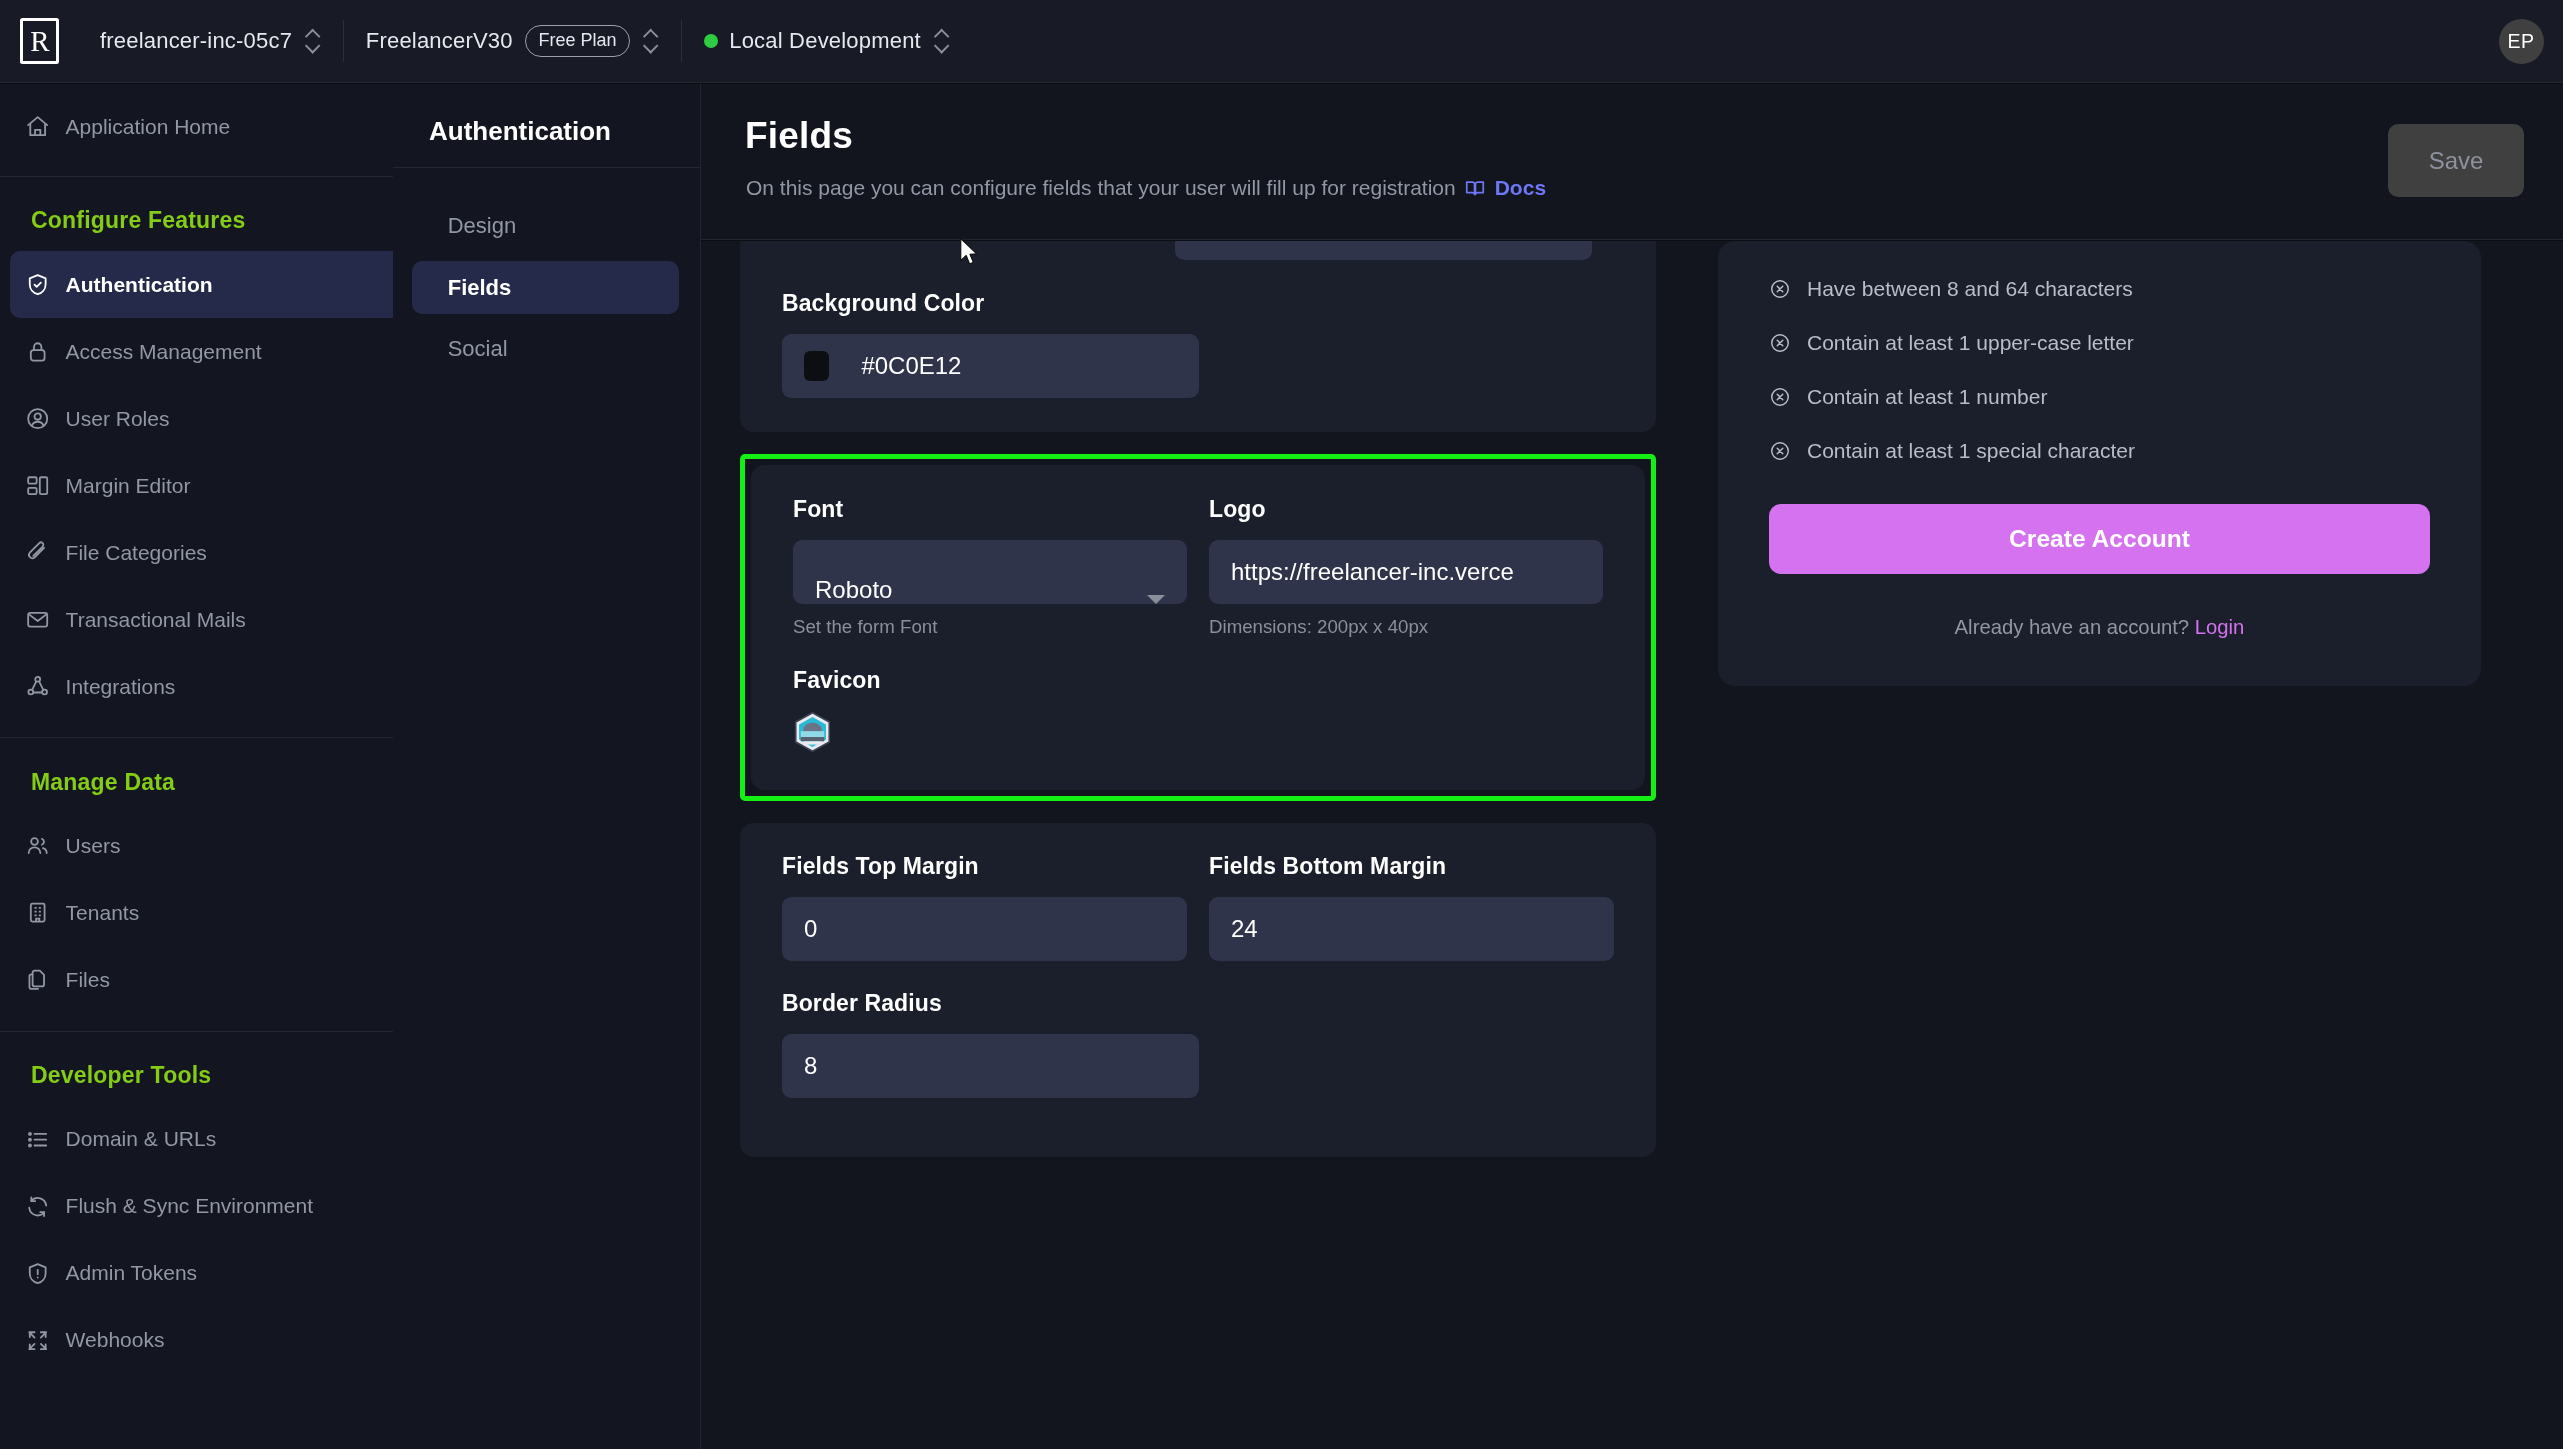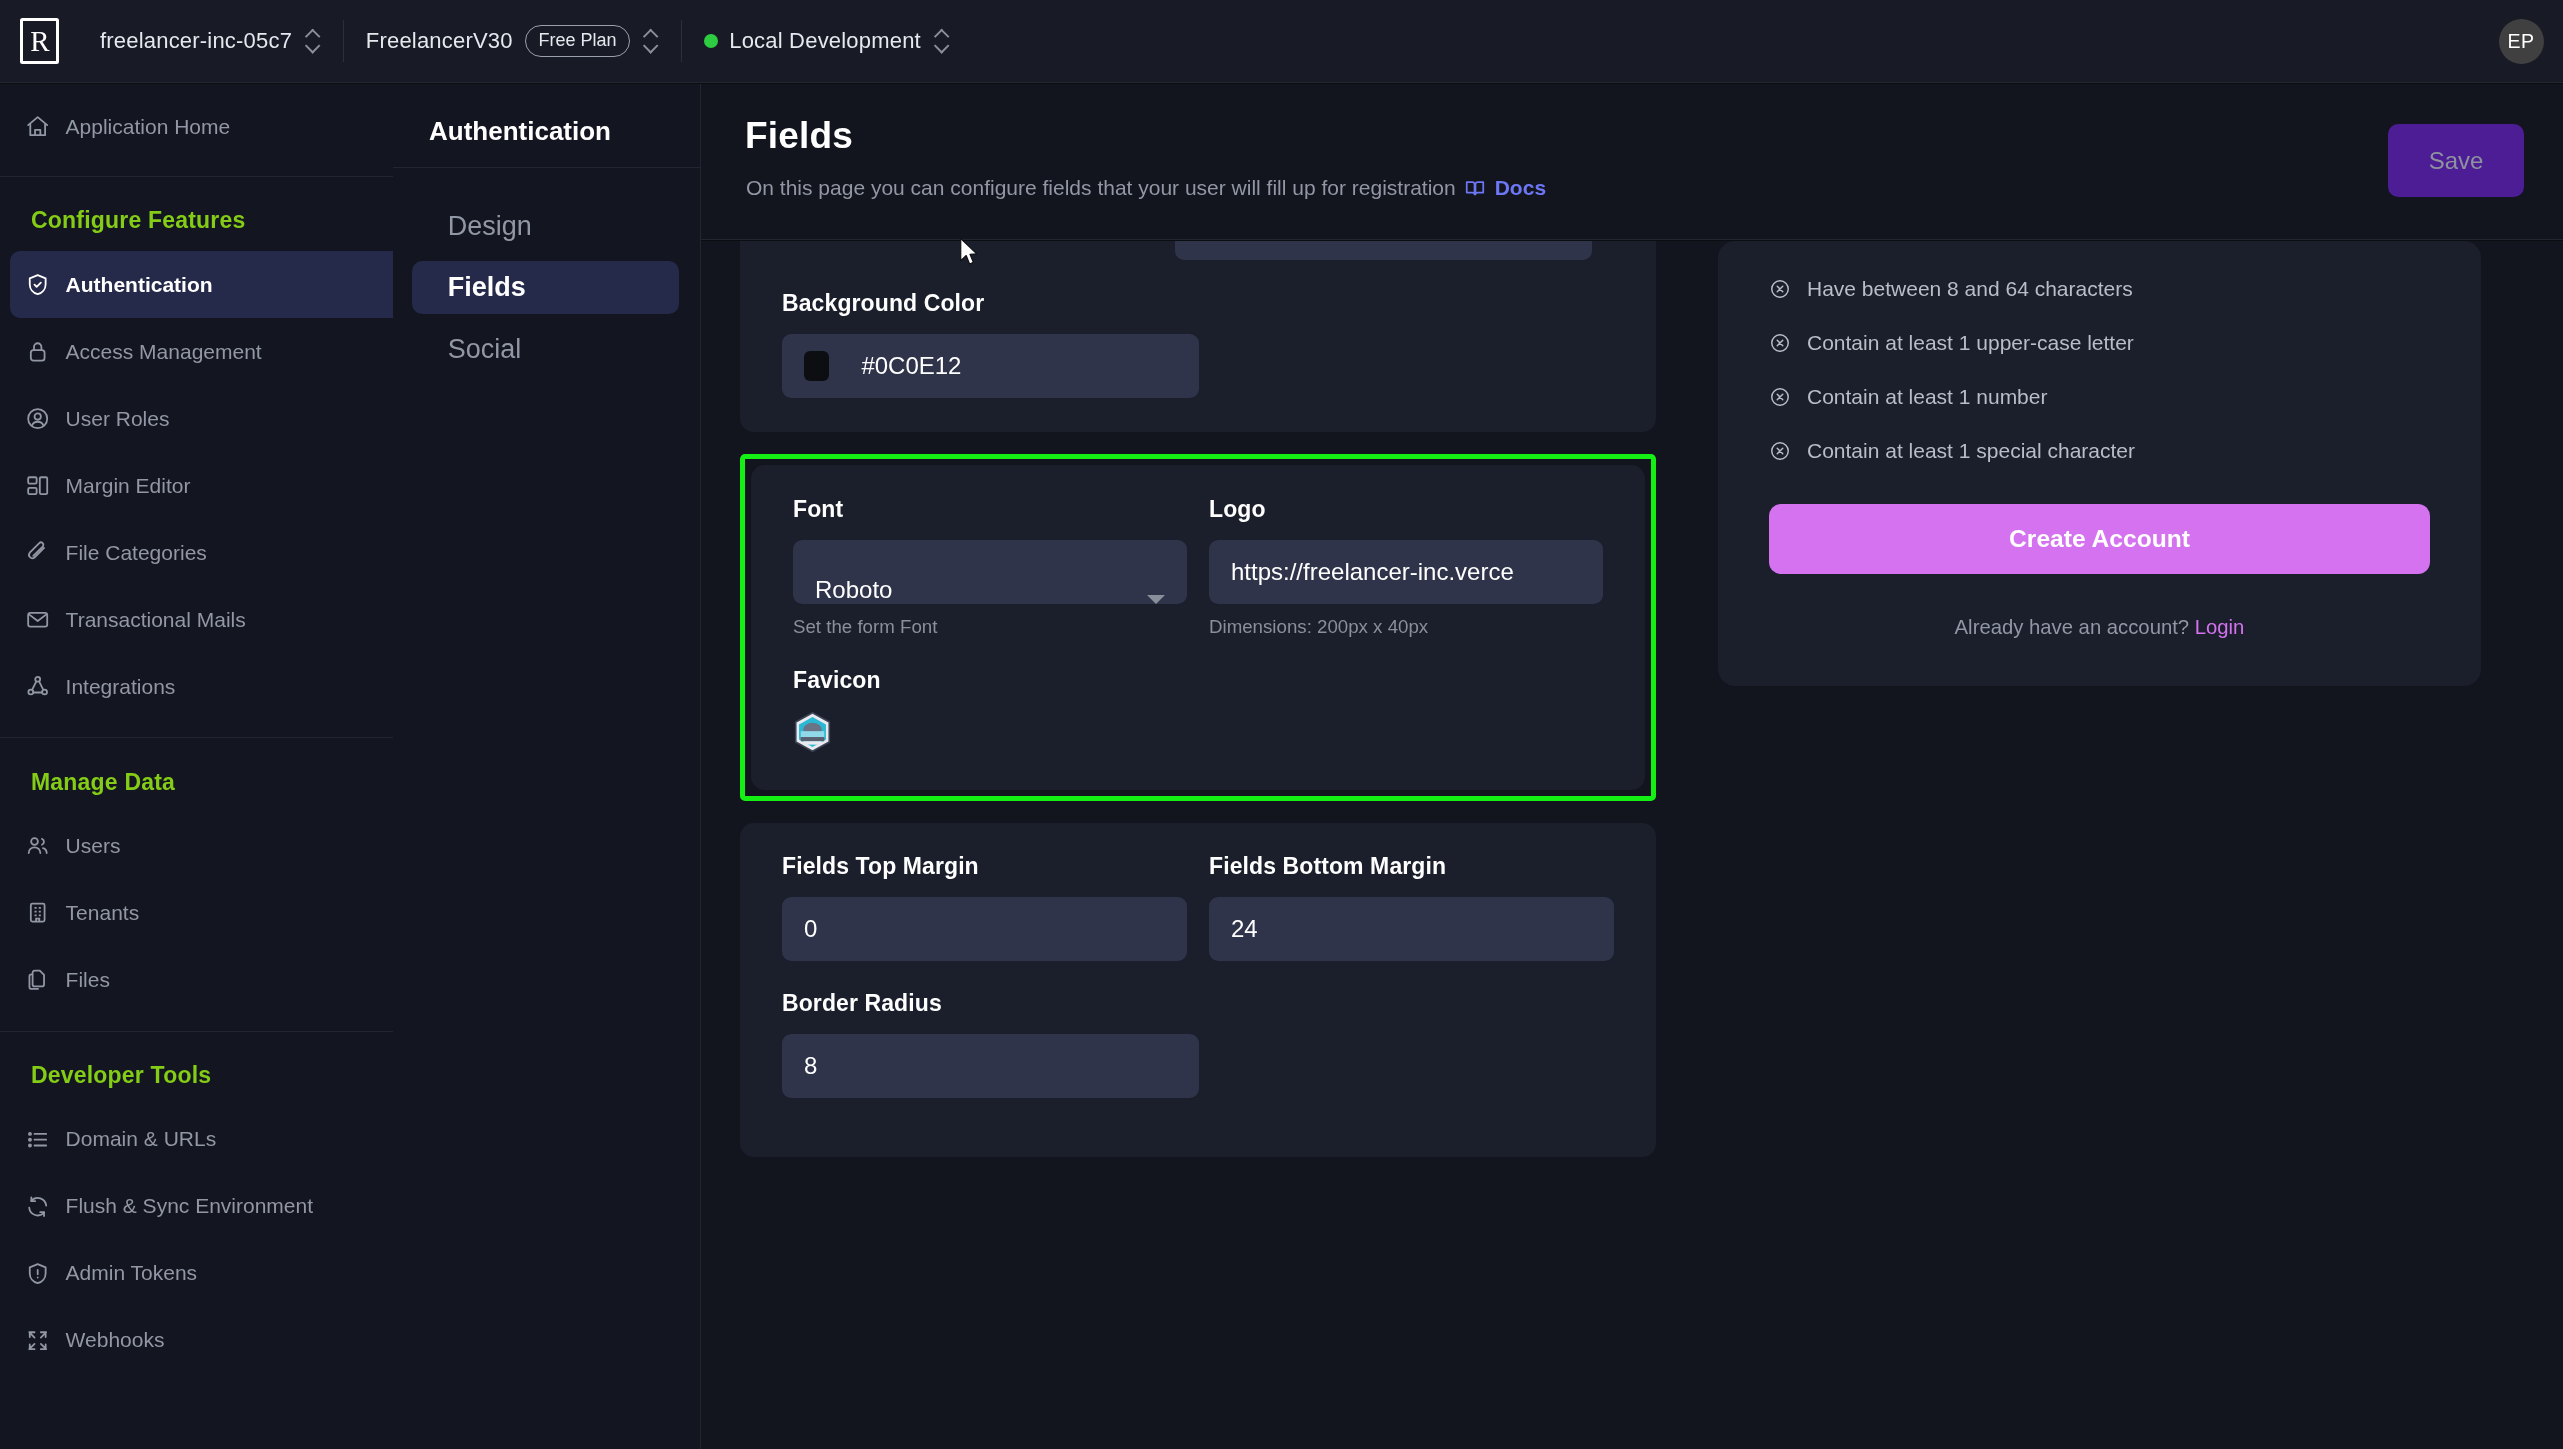--- a/index.html
+++ b/index.html
@@ -81,21 +81,21 @@
     position: absolute; left: 393px; top: 84px; width: 308px; height: 1365px;
     background: #131620; border-right: 0.8px solid #23262f;
   }
   .subnav-head {
     color: #ffffff; font-size: 26px; font-weight: bold;
     padding: 32px 0 0 36px; height: 83px;
   }
   .subnav-divider { height: 0.8px; background: #23262f; }
   .subnav-list { padding-top: 32px; }
   .subnav-item {
-    color: #9297a5; font-size: 27px; height: 53px;
+    color: #9297a5; font-size: 22px; height: 53px;
     display: flex; align-items: center; padding-left: 36px;
     margin: 0 21px 8.5px 18.7px; border-radius: 10.2px; cursor: pointer;
   }
   .subnav-item.active { background: #262a4a; color: #ffffff; font-weight: bold; }
 
   
   .pagehead {
     position: absolute; left: 701px; top: 84px; width: 1862px; height: 156px;
     background: #12151e; border-bottom: 0.8px solid #23262f;
   }
@@ -105,21 +105,21 @@
   }
   .page-sub {
     position: absolute; left: 45px; top: 92px;
     color: #9297a5; font-size: 21px;
     display: flex; align-items: center; gap: 8.5px;
   }
   .docs-link { color: #6d77f5; font-weight: bold; cursor: pointer; }
   .save-btn {
     position: absolute; right: 39px; top: 40px;
     width: 136px; height: 73px; border-radius: 10.2px;
-    background: #4c1d95; color: #8e929e;
+    background: #404040; color: #8e929e;
     display: flex; align-items: center; justify-content: center;
     font-size: 24px; cursor: pointer; border: none;
     font-family: "Liberation Sans", sans-serif;
   }
 
   
   .content {
     position: absolute; left: 701px; top: 241px; width: 1862px; height: 1208px;
     background: #12151e; overflow: hidden;
   }

